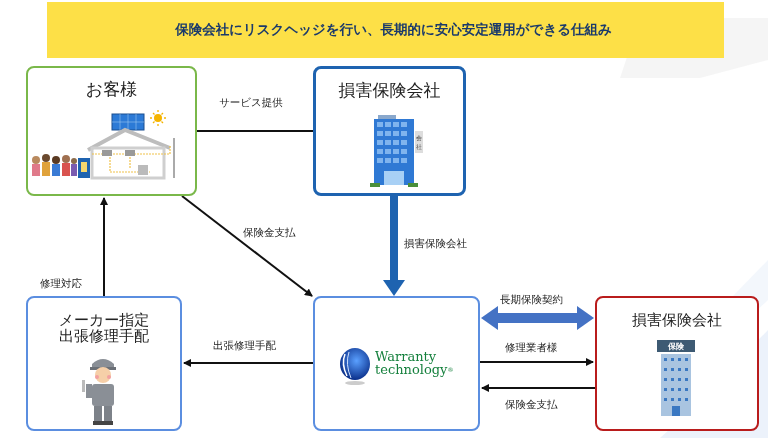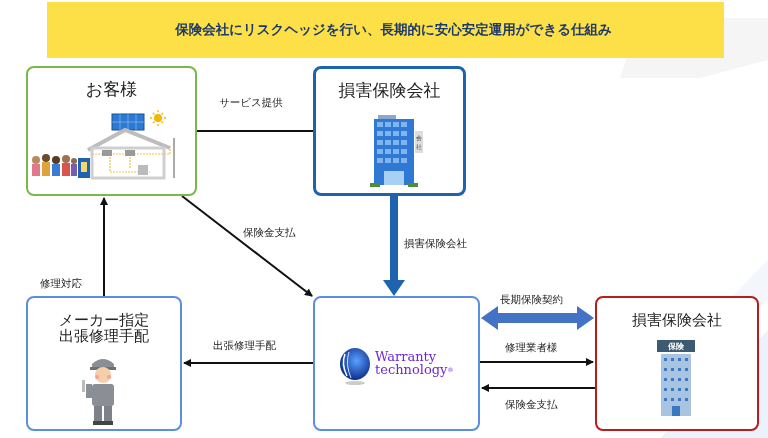--- a/index.html
+++ b/index.html
@@ -26,21 +26,21 @@
   .box-insurer { left: 595px; top: 296px; width: 164px; height: 135px; border: 2px solid #b91c1c; }
 
   .box-title { position: absolute; left: 0; right: 0; text-align: center; }
   .big-title { font-size: 17px; top: 10px; }
   .small-title { font-size: 15px; top: 14px; line-height: 16px; }
 
   .label { position: absolute; font-size: 10.5px; color: #222; white-space: nowrap; text-align: center; line-height: 14px; }
   svg.arrows { position: absolute; left: 0; top: 0; }
 
   .logo { position: absolute; left: 22px; top: 48px; width: 130px; height: 50px; }
-  .logo-text { position: absolute; left: 38px; top: 4px; font-family: "DejaVu Serif", serif; color: #6d28d9; font-size: 13px; line-height: 13px; }
+  .logo-text { position: absolute; left: 38px; top: 4px; font-family: "DejaVu Serif", serif; color: #15803d; font-size: 13px; line-height: 13px; }
 </style>
 </head>
 <body>
 
 <svg class="bg-stripe" width="768" height="438" style="left:0;top:0;">
   <polygon points="640,18 768,18 768,60 700,78 620,78" fill="#f2f2f2" opacity="0.8"></polygon>
   <polygon points="680,420 768,330 768,438 660,438" fill="#eaf1fb" opacity="0.9"></polygon>
   <polygon points="700,330 768,260 768,300 720,345" fill="#eef3fb" opacity="0.7"></polygon>
 </svg>
 

